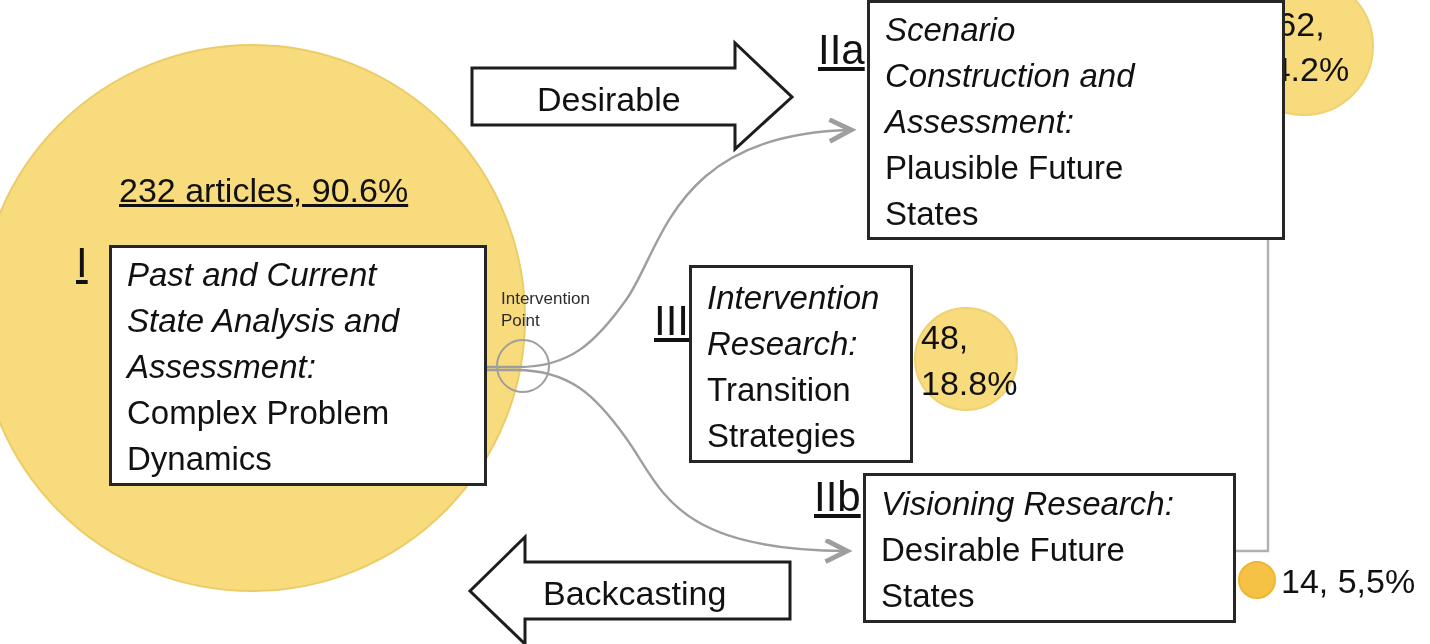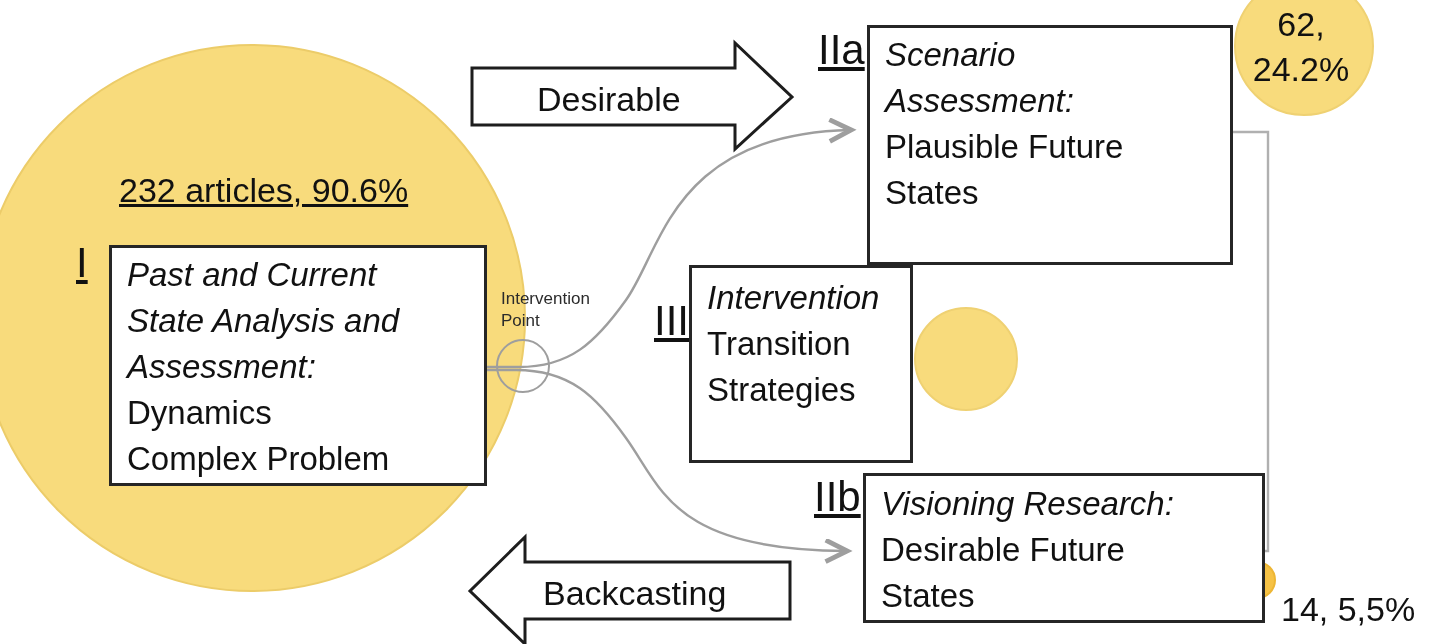--- a/index.html
+++ b/index.html
@@ -59,47 +59,53 @@
   <div class="ivp-label">
     <span>Intervention</span><br>
     <span>Point</span>
   </div>
 
   <div class="stat" style="left:119px;top:167px;text-decoration:underline;">232 articles, 90.6%</div>
   <div class="stat two" style="left:1240px;top:2px;width:122px;">
     <span>62,</span><br>
     <span>24.2%</span>
   </div>
-  <div class="stat" style="left:1281px;top:558px;margin-top:28px;">14, 5,5%</div>
+  <div class="stat" style="left:921px;top:314px;">
+    <span>48,</span><br>
+    <span>18.8%</span>
+  </div>
+  <div class="stat" style="left:1281px;top:558px;">14, 5,5%</div>
 
   <div class="roman" style="left:76px;top:246px;">I</div>
   <div class="roman" style="left:818px;top:33px;">IIa</div>
   <div class="roman" style="left:654px;top:304px;">III</div>
   <div class="roman" style="left:814px;top:480px;">IIb</div>
 
   <div class="box" style="left:109px;top:245px;width:378px;height:241px;">
     <span class="line it">Past and Current</span>
     <span class="line it">State Analysis and</span>
     <span class="line it">Assessment:</span>
+    <span class="line">Complex Problem</span>
     <span class="line">Dynamics</span>
-    <span class="line">Complex Problem</span>
   </div>
 
-  <div class="box" style="left:867px;top:25px;width:366px;height:240px;">
+  <div class="box" style="left:867px;top:0;width:418px;height:240px;">
     <span class="line it">Scenario</span>
+    <span class="line it">Construction and</span>
     <span class="line it">Assessment:</span>
     <span class="line">Plausible Future</span>
     <span class="line">States</span>
   </div>
 
   <div class="box" style="left:689px;top:265px;width:224px;height:198px;padding-top:7px;">
     <span class="line it">Intervention</span>
+    <span class="line it">Research:</span>
     <span class="line">Transition</span>
     <span class="line">Strategies</span>
   </div>
 
-  <div class="box" style="left:863px;top:473px;width:402px;height:150px;padding-top:5px;">
+  <div class="box" style="left:863px;top:473px;width:373px;height:150px;padding-top:5px;">
     <span class="line it">Visioning Research:</span>
     <span class="line">Desirable Future</span>
     <span class="line">States</span>
   </div>
 
 </div>
 
 </body></html>

